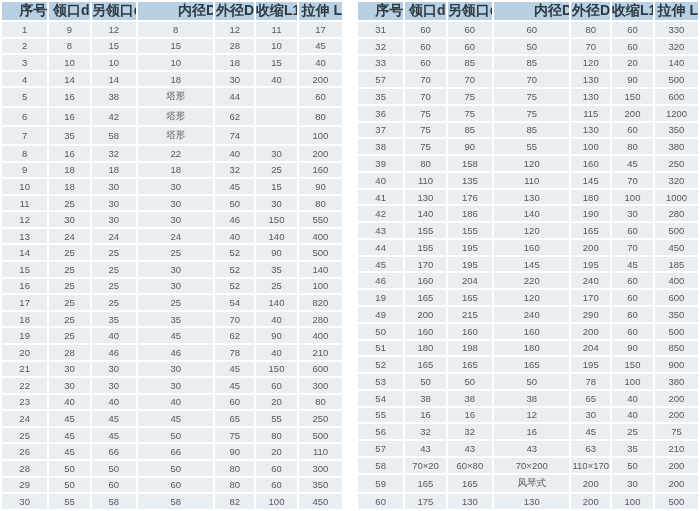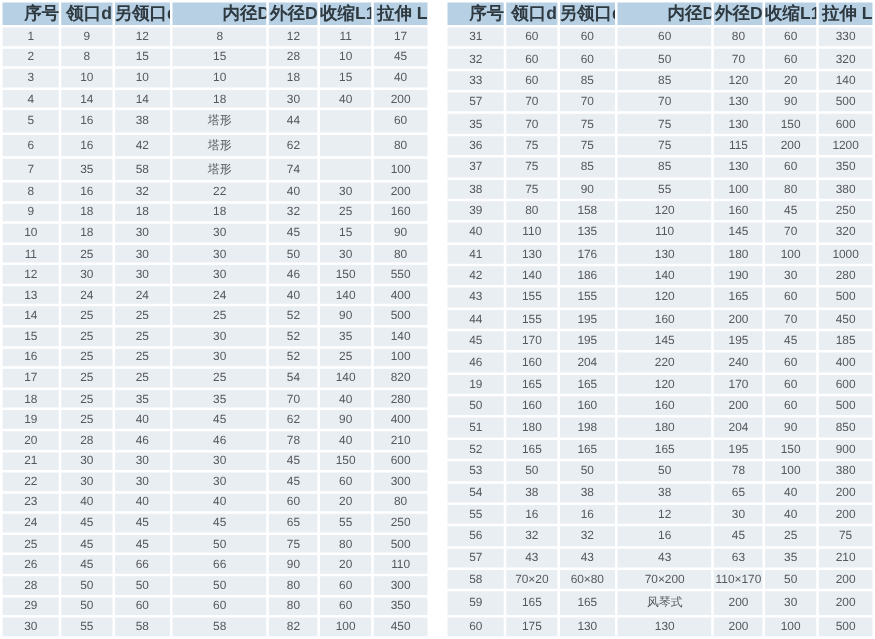--- a/index.html
+++ b/index.html
@@ -495,20 +495,29 @@
         <tr>
           <td>19</td>
           <td>165</td>
           <td>165</td>
           <td>120</td>
           <td>170</td>
           <td>60</td>
           <td>600</td>
         </tr>
         <tr>
+          <td>49</td>
+          <td>200</td>
+          <td>215</td>
+          <td>240</td>
+          <td>290</td>
+          <td>60</td>
+          <td>350</td>
+        </tr>
+        <tr>
           <td>50</td>
           <td>160</td>
           <td>160</td>
           <td>160</td>
           <td>200</td>
           <td>60</td>
           <td>500</td>
         </tr>
         <tr>
           <td>51</td>

